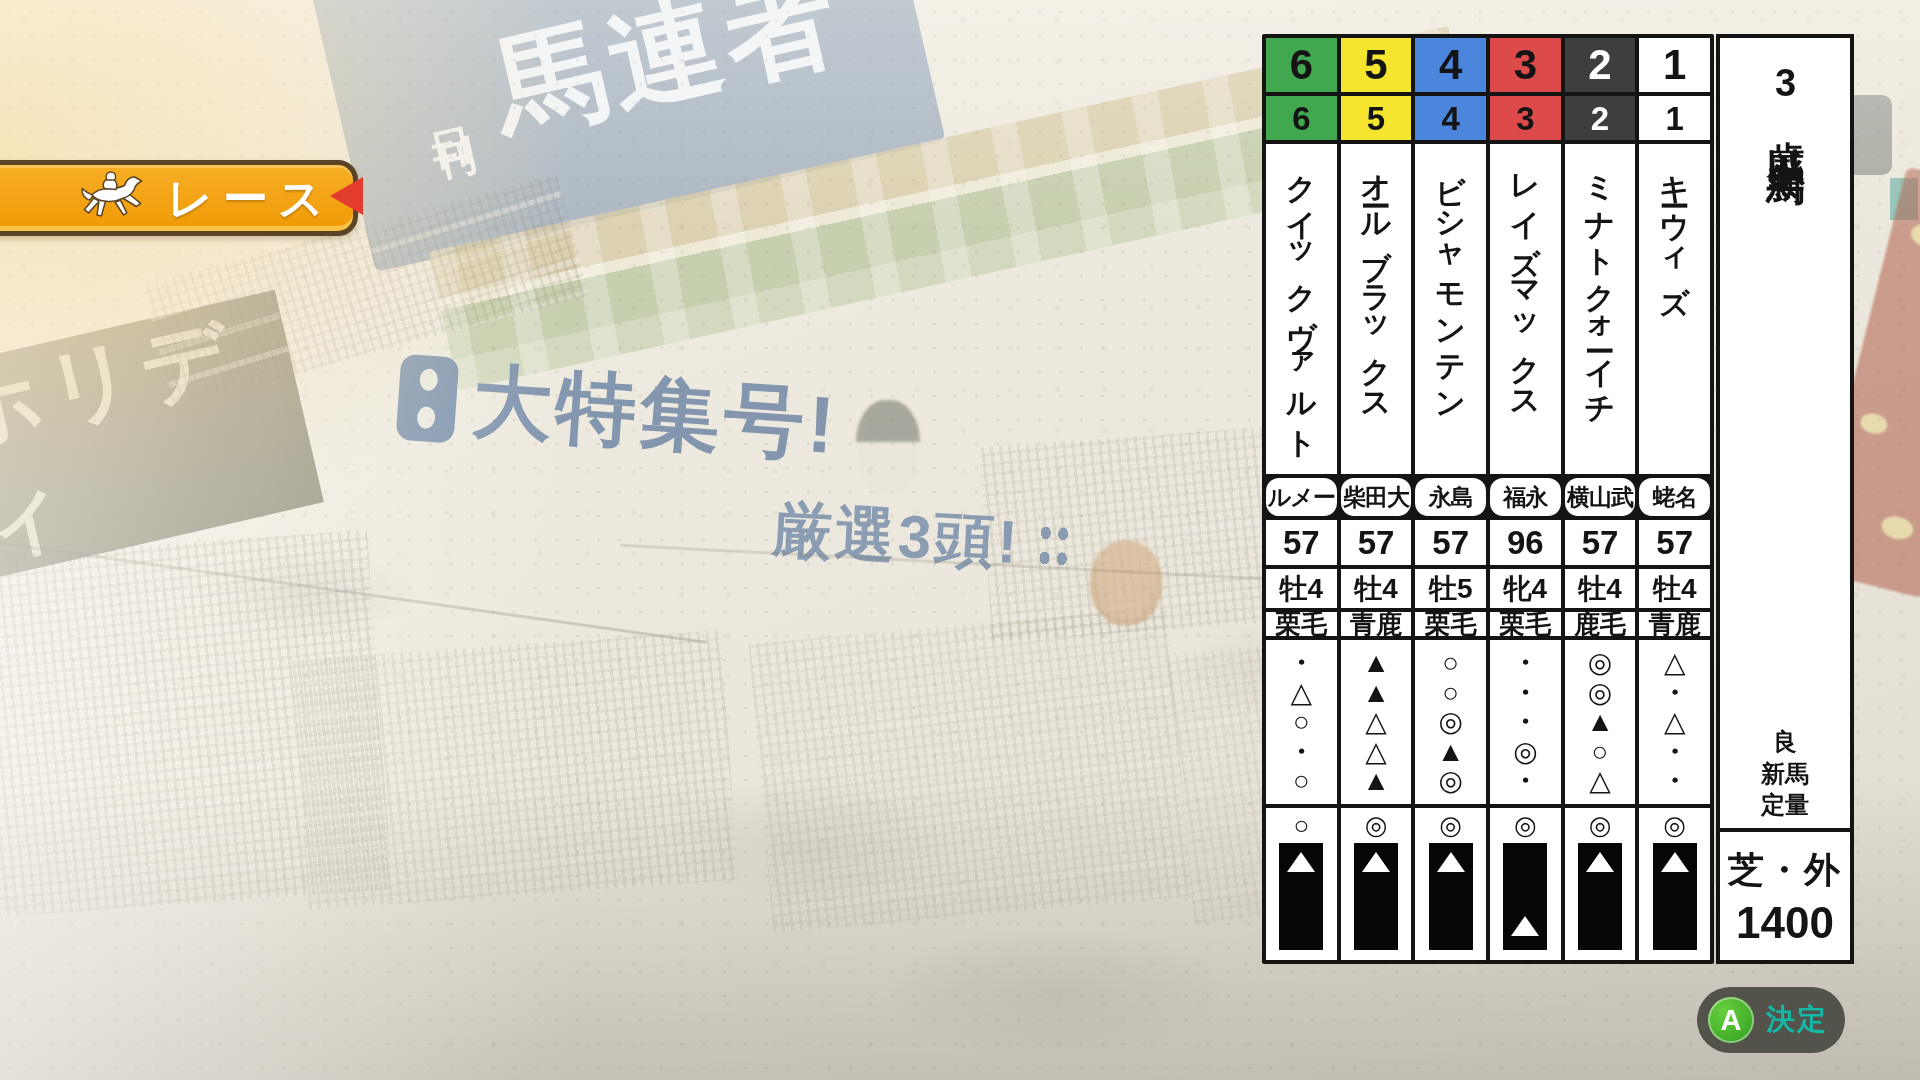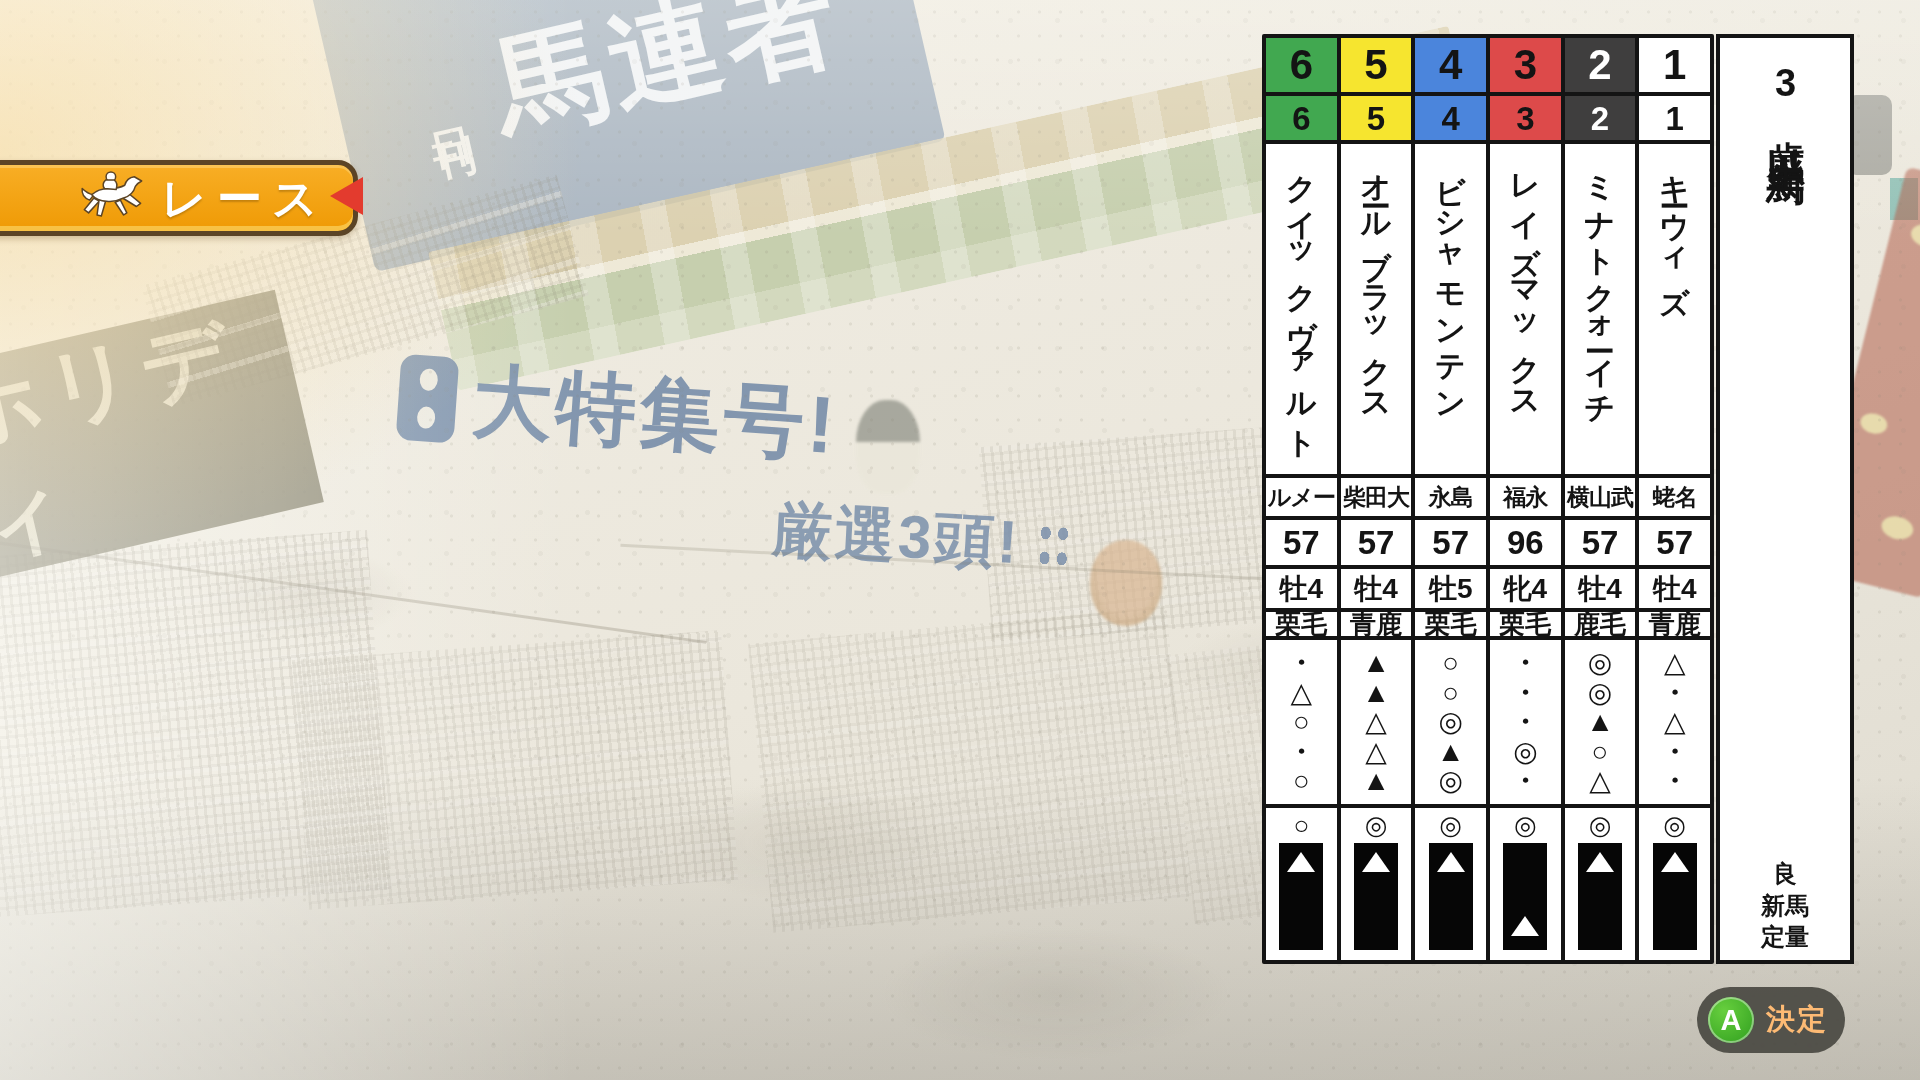--- a/index.html
+++ b/index.html
@@ -114,21 +114,21 @@
   
   .race-banner {
     position:absolute; left:-30px; top:160px; width:388px; height:76px; z-index:10;
     background:linear-gradient(180deg,#f8ae25,#ef9a05);
     border:5px solid #5b4426; border-radius:20px;
     box-shadow:inset 0 -5px 0 rgba(255,226,120,.55), inset 0 3px 0 rgba(255,235,170,.35), 0 3px 6px rgba(90,60,10,.25);
     display:flex; align-items:center;
   }
   .race-banner .horse-ic { margin-left:104px; width:68px; height:60px; flex:none; }
   .race-banner .label {
-    margin-left:14px; font-size:45px; font-weight:700; color:#fff;
+    margin-left:20px; font-size:45px; font-weight:700; color:#fff;
     letter-spacing:10px; text-shadow:0 2px 2px rgba(110,70,0,.35); line-height:1;
   }
   .banner-arrow {
     position:absolute; left:330px; top:177px; z-index:11; width:0; height:0;
     border-top:19px solid transparent; border-bottom:19px solid transparent;
     border-right:33px solid #e33b2e;
   }
   
   .race-table {
     position:absolute; left:1262px; top:34px; width:452px; height:930px; z-index:10;
@@ -137,21 +137,21 @@
   .horse-col { flex:1; display:flex; flex-direction:column; gap:4px; min-width:0; }
   .cell {
     background:#fff; color:#141414; font-weight:700;
     display:flex; align-items:center; justify-content:center;
     flex:none; line-height:1;
   }
   .frame-cell  { height:54px; font-size:42px; }
   .num-cell    { height:44px; font-size:33px; }
   .name-cell   { height:330px; align-items:flex-start; padding-top:10px; }
   .name-cell span { writing-mode:vertical-rl; text-orientation:mixed; font-size:30px; font-weight:700; letter-spacing:2px; line-height:1.05; }
-  .jockey-cell { height:38px; font-size:23px; letter-spacing:-1px; }
+  .jockey-cell { height:38px; font-size:23px; letter-spacing:-1px;border-radius:13px; }
   .weight-cell { height:45px; font-size:33px; }
   .sex-cell    { height:39px; font-size:28px; }
   .coat-cell   { height:24px; font-size:26px; }
   .marks-cell  { height:164px; flex-direction:column; justify-content:space-between; padding:9px 0; font-size:28px; }
   .final-cell  { flex:1; flex-direction:column; padding:3px 0 10px; }
   .final-mark  { font-size:26px; line-height:1.1; }
   .bar { flex:1; width:44px; margin-top:3px; background:#060606; position:relative; }
   .tri {
     position:absolute; left:50%; transform:translateX(-50%); width:0; height:0;
     border-left:14px solid transparent; border-right:14px solid transparent;
@@ -185,21 +185,21 @@
     border-radius:34px; background:rgba(74,73,67,.93);
     display:flex; align-items:center; gap:12px; padding-left:11px;
   }
   .a-btn {
     width:46px; height:46px; border-radius:50%;
     background:radial-gradient(circle at 35% 30%, #67cf3e, #2f9e1e);
     box-shadow:inset 0 0 0 2px rgba(255,255,255,.4);
     color:#fff; font-weight:700; font-size:29px;
     display:flex; align-items:center; justify-content:center; flex:none;
   }
-  .confirm .confirm-label { color:#fdba74; font-size:29px; font-weight:700; letter-spacing:2px; }
+  .confirm .confirm-label { color:#14b8a6; font-size:29px; font-weight:700; letter-spacing:2px; }
 </style>
 </head>
 <body>
 
 <div class="screen">
 
   <div class="bg">
     <div class="masthead">
       <span class="masthead-prefix">日刊</span>
       <span class="masthead-title">馬連者</span>
@@ -398,20 +398,24 @@
     </div>
 
   <aside class="race-info-panel">
     <div class="conditions">3歳以上新馬</div>
     <div class="panel-spacer"></div>
     <div class="meta">
       <div>良</div>
       <div>新馬</div>
       <div>定量</div>
     </div>
+    <div class="surface-box">
+      <div class="surface">芝・外</div>
+      <div class="distance">1400</div>
+    </div>
   </aside>
 
   <div class="confirm">
     <span class="a-btn">
       <span>A</span>
     </span>
     <span class="confirm-label">決定</span>
   </div>
 
 </div>

